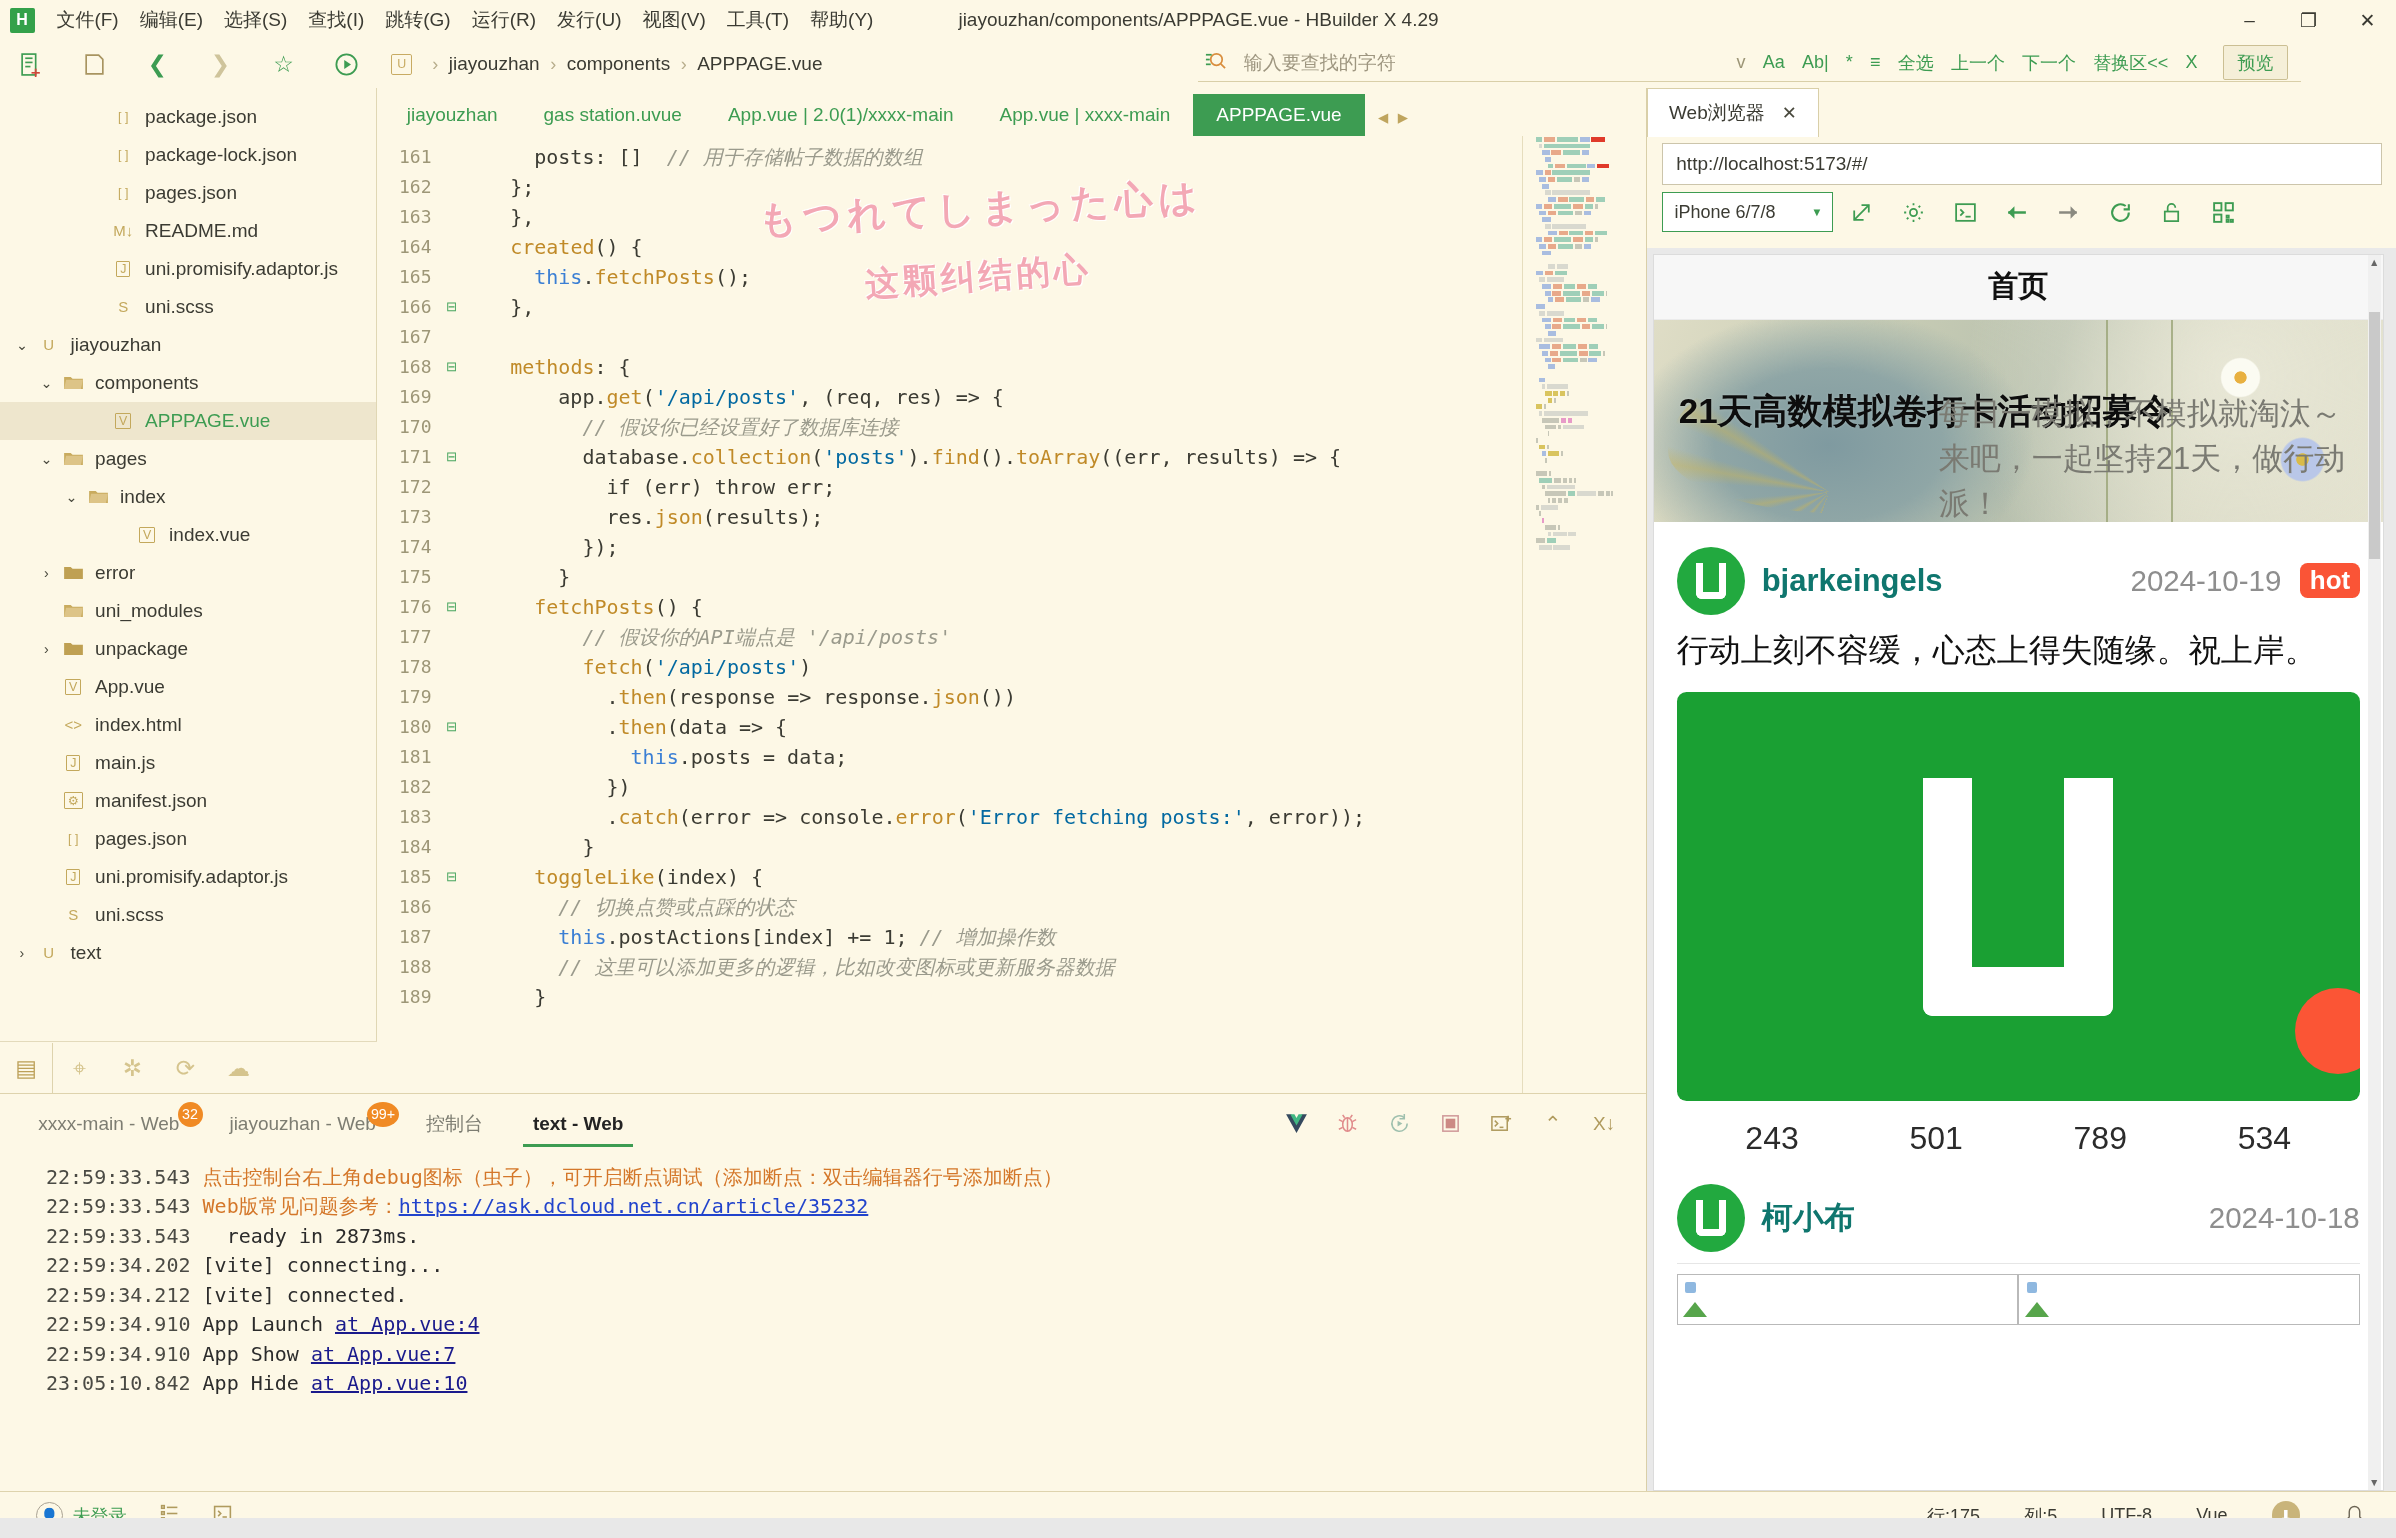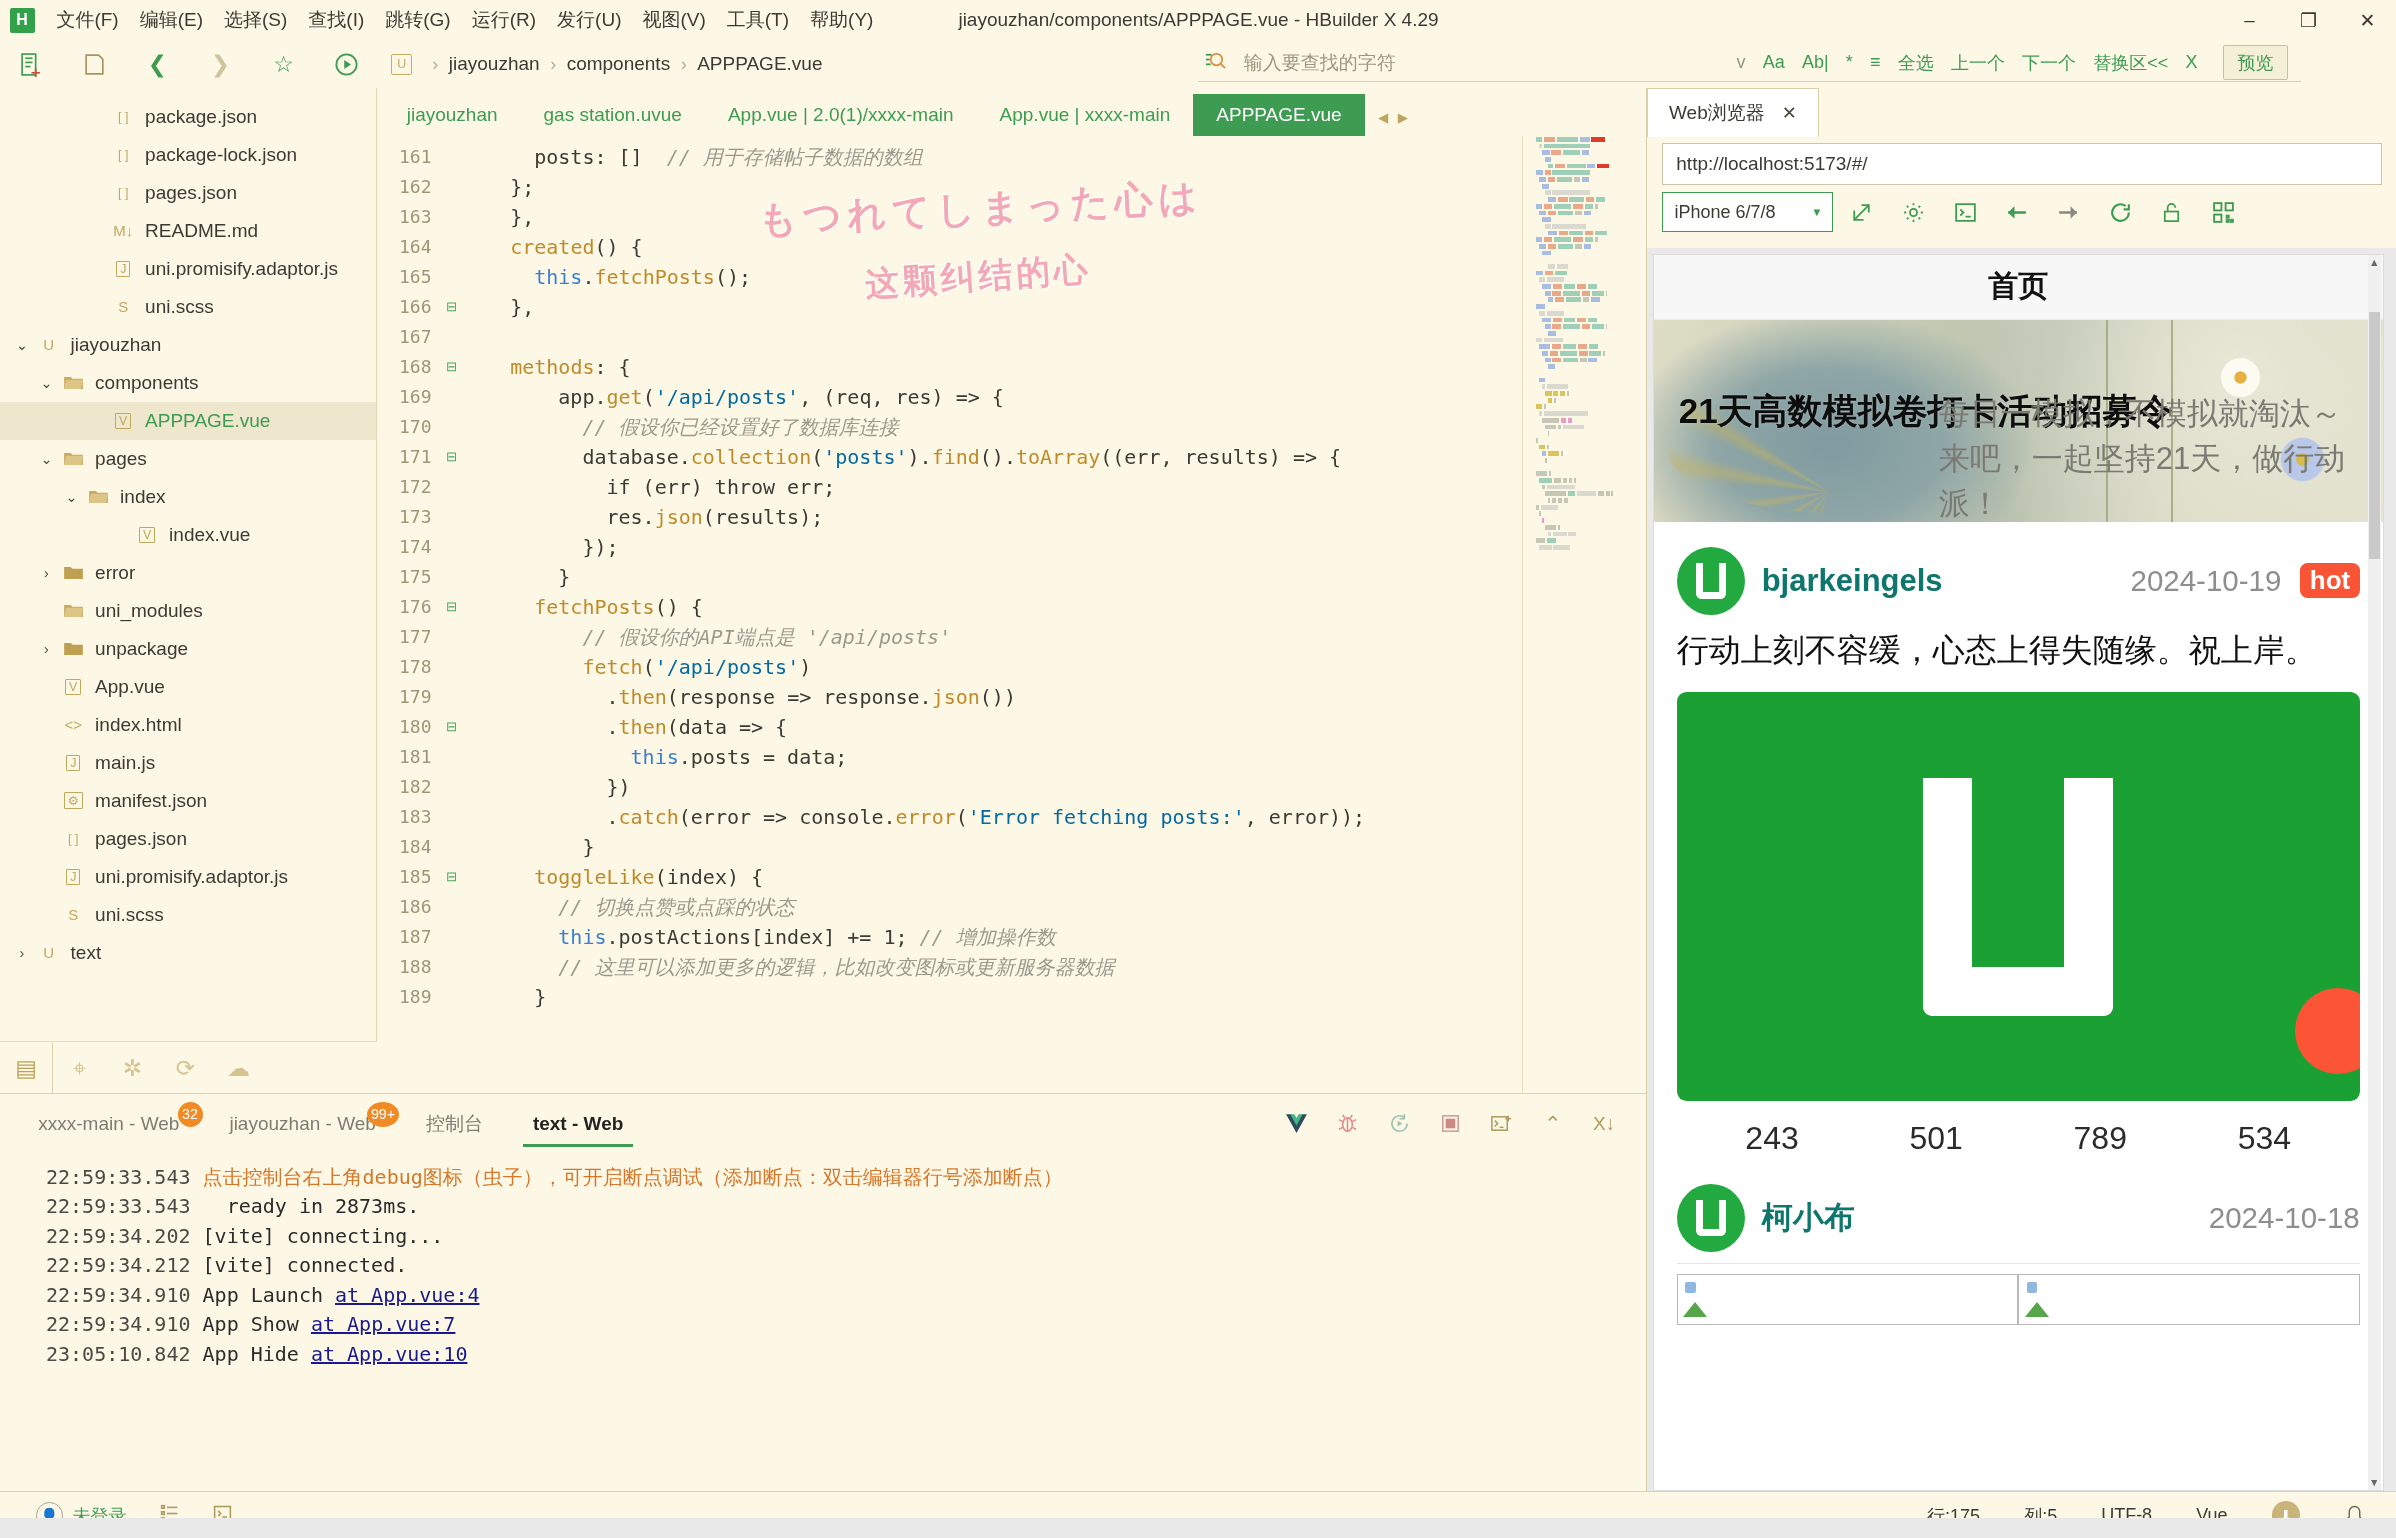--- a/index.html
+++ b/index.html
@@ -1338,20 +1338,21 @@
             <line x1="10" y1="16" x2="14" y2="16"></line>
           <line x1="19" y1="4" x2="19" y2="10"></line>
             <line x1="16" y1="7" x2="22" y2="7"></line>
         </svg>
       </div>
       <div class="ct-ico">⌃</div>
       <div class="ct-ico" style="font-size:19px">X↓</div>
     </div>
     <div class="log" id="console-log">
         <div class="log-line"><span class="ts">22:59:33.543 </span><span class="orange">点击控制台右上角debug图标（虫子），可开启断点调试（添加断点：双击编辑器行号添加断点）</span></div>
+        <div class="log-line"><span class="ts">22:59:33.543 </span><span class="orange">Web版常见问题参考：</span><span class="lnk">https://ask.dcloud.net.cn/article/35232</span></div>
         <div class="log-line"><span class="ts">22:59:33.543 </span><span class="">  ready in 2873ms.</span></div>
         <div class="log-line"><span class="ts">22:59:34.202 </span><span class="">[vite] connecting...</span></div>
         <div class="log-line"><span class="ts">22:59:34.212 </span><span class="">[vite] connected.</span></div>
         <div class="log-line"><span class="ts">22:59:34.910 </span><span class="">App Launch </span><span class="lnk2">at App.vue:4</span></div>
         <div class="log-line"><span class="ts">22:59:34.910 </span><span class="">App Show </span><span class="lnk2">at App.vue:7</span></div>
         <div class="log-line"><span class="ts">23:05:10.842 </span><span class="">App Hide </span><span class="lnk2">at App.vue:10</span></div>
       </div>
   </div>
 
   <div class="statusbar">

